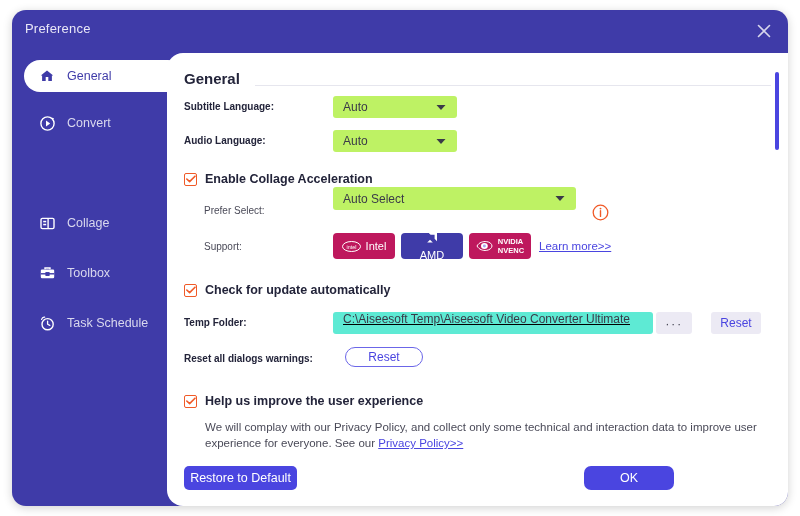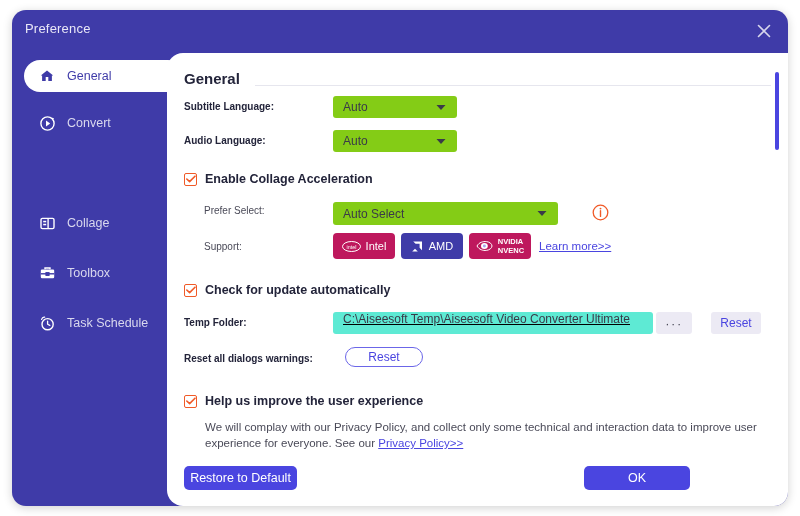--- a/index.html
+++ b/index.html
@@ -166,21 +166,21 @@
     white-space: nowrap;
   }
   .field-label.light {
     font-weight: normal;
     color: #4a4a58;
   }
 
   
   .select {
     position: absolute;
-    background: #84cc16;
+    background: #bef264;
     border-radius: 3px;
     box-sizing: border-box;
     display: flex;
     align-items: center;
     cursor: pointer;
   }
   .select .val {
     font-size: 12px;
     color: #3a3a48;
     padding-left: 10px;
@@ -229,21 +229,21 @@
     height: 26px;
     border-radius: 4px;
     background: #be185d;
     display: flex;
     align-items: center;
     justify-content: center;
     cursor: pointer;
     box-sizing: border-box;
     gap: 5px;
   }
-  .badge.active { background: #3f3ba8; }
+  .badge.active { background: #3f3ba8; flex-direction: column; }
   .badge .btxt {
     font-size: 11px;
     color: #ffffff;
     white-space: nowrap;
   }
   .badge .bico {
     display: flex;
     align-items: center;
     justify-content: center;
     flex: 0 0 auto;
@@ -461,21 +461,21 @@
       <div class="cbrow" style="left:17px; top:119px;">
         <span class="cbox">
           <svg width="10" height="8" viewBox="0 0 10 8">
               <path d="M0.8 4 L3.6 6.6 L9 1.2" stroke="#f05a28" stroke-width="1.6" fill="none" stroke-linecap="round" stroke-linejoin="round"></path>
             </svg>
         </span>
         <span class="cblabel">Enable Collage Acceleration</span>
       </div>
 
       <div class="row field-label light" style="left:37px; top:152px;">Prefer Select:</div>
-      <div class="select" style="left:166px; top:149px; width:225px; height:23px;">
+      <div class="select" style="left:166px; top:134px; width:243px; height:23px;">
         <span class="val">Auto Select</span>
         <span class="caret">
           <svg width="10" height="7" viewBox="0 0 10 7">
               <path d="M0.5 1 L9.5 1 L5 6 Z" fill="#3a3a48"></path>
             </svg>
         </span>
       </div>
       <div class="info-icon" style="left:425px; top:151px;">
         <svg width="17" height="17" viewBox="0 0 17 17">
           <circle cx="8.5" cy="8.5" r="7.3" fill="none" stroke="#f05a28" stroke-width="1.3"></circle>
@@ -548,17 +548,17 @@
             </svg>
         </span>
         <span class="cblabel">Help us improve the user experience</span>
       </div>
 
       <div class="helptext" style="left:38px; top:366px;">
         <span>We will complay with our Privacy Policy, and collect only some technical and interaction data to improve user experience for everyone. See our </span><a>Privacy Policy&gt;&gt;</a>
       </div>
 
       <div class="primary-btn" style="left:17px; top:413px; width:113px; height:24px;">Restore to Default</div>
-      <div class="primary-btn" style="left:417px; top:413px; width:106px; height:24px;">OK</div>
+      <div class="primary-btn" style="left:417px; top:413px; width:90px; height:24px;border-radius:7px;">OK</div>
 
     </div>
   </div>
 </div>
 
 </body></html>

